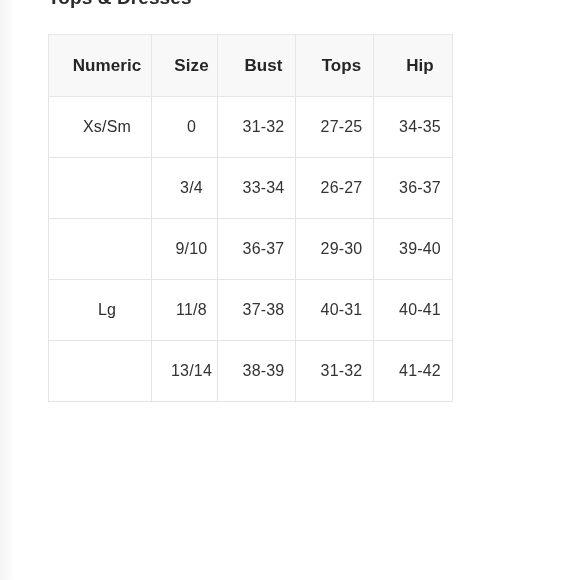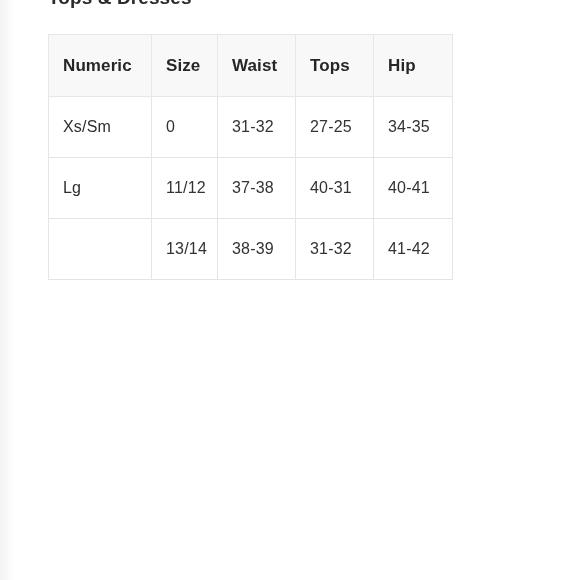--- a/index.html
+++ b/index.html
@@ -64,21 +64,21 @@
 
   table.size-table col.c-numeric { width: 103px; }
   table.size-table col.c-size    { width: 66px;  }
   table.size-table col.c-bust    { width: 78px;  }
   table.size-table col.c-waist   { width: 78px;  }
   table.size-table col.c-hip     { width: 79px;  }
 
   table.size-table th,
   table.size-table td {
     border: 1px solid #e4e4e4;
-    text-align: left;
+    text-align: center;
     vertical-align: middle;
     padding: 0 0 0 14px;
   }
 
   table.size-table thead th {
     background: #f8f8f8;
     height: 61px;
     font-size: 17px;
     font-weight: 700;
     color: #262626;
@@ -113,36 +113,50 @@
         <col class="c-numeric">
         <col class="c-size">
         <col class="c-bust">
         <col class="c-waist">
         <col class="c-hip">
       </colgroup>
       <thead>
         <tr>
           <th>Numeric</th>
           <th>Size</th>
-          <th>Waist</th>
+          <th>Bust</th>
           <th>Tops</th>
           <th>Hip</th>
         </tr>
       </thead>
       <tbody>
         <tr>
           <td class="numeric-cell">Xs/Sm</td>
           <td>0</td>
           <td>31-32</td>
           <td>27-25</td>
           <td>34-35</td>
         </tr>
         <tr>
+          <td class="numeric-cell"></td>
+          <td>3/4</td>
+          <td>33-34</td>
+          <td>26-27</td>
+          <td>36-37</td>
+        </tr>
+        <tr>
+          <td class="numeric-cell"></td>
+          <td>9/10</td>
+          <td>36-37</td>
+          <td>29-30</td>
+          <td>39-40</td>
+        </tr>
+        <tr>
           <td class="numeric-cell">Lg</td>
-          <td>11/12</td>
+          <td>11/8</td>
           <td>37-38</td>
           <td>40-31</td>
           <td>40-41</td>
         </tr>
         <tr>
           <td class="numeric-cell"></td>
           <td>13/14</td>
           <td>38-39</td>
           <td>31-32</td>
           <td>41-42</td>

